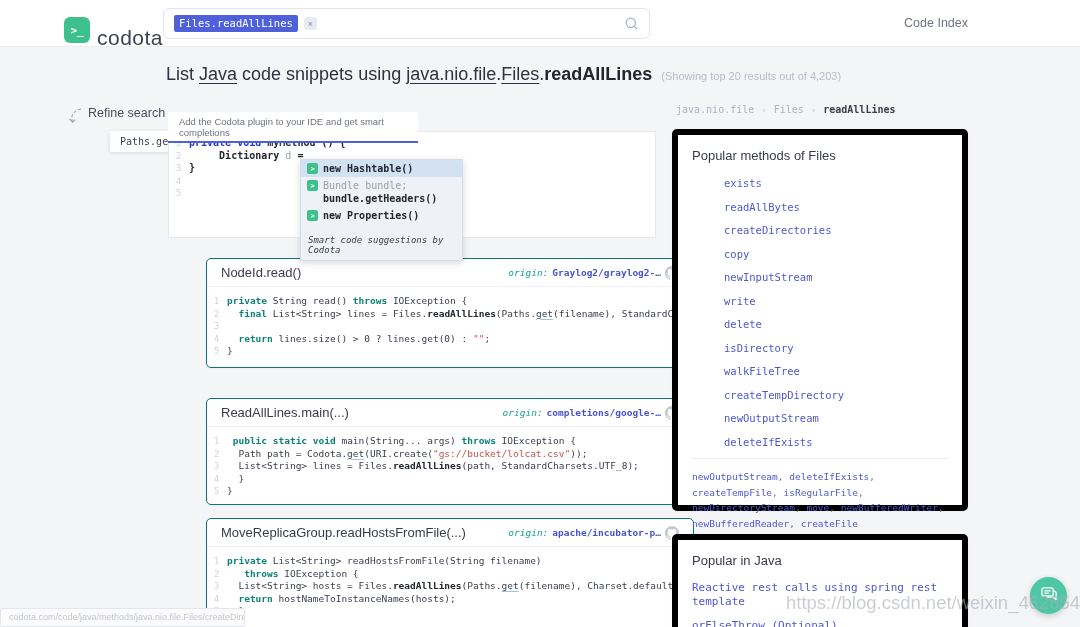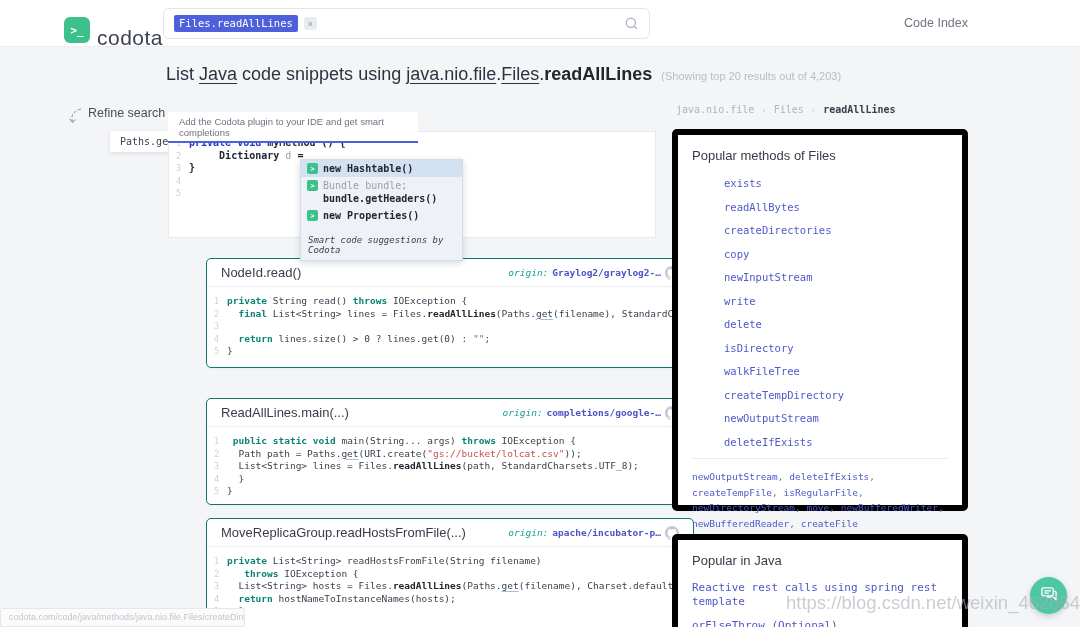--- a/index.html
+++ b/index.html
@@ -211,21 +211,21 @@
         <span class="origin-repo">completions/google-…</span>
         <span class="gh-icon">
             <svg width="14" height="14" viewBox="0 0 16 16">
               <path fill="#c3c9d3" d="M8 0C3.58 0 0 3.58 0 8c0 3.54 2.29 6.53 5.47 7.59.4.07.55-.17.55-.38 0-.19-.01-.82-.01-1.49-2.01.37-2.53-.49-2.69-.94-.09-.23-.48-.94-.82-1.13-.28-.15-.68-.52-.01-.53.63-.01 1.08.58 1.23.82.72 1.21 1.87.87 2.33.66.07-.52.28-.87.51-1.07-1.78-.2-3.64-.89-3.64-3.95 0-.87.31-1.59.82-2.15-.08-.2-.36-1.02.08-2.12 0 0 .67-.21 2.2.82.64-.18 1.32-.27 2-.27.68 0 1.36.09 2 .27 1.53-1.04 2.2-.82 2.2-.82.44 1.1.16 1.92.08 2.12.51.56.82 1.27.82 2.15 0 3.07-1.87 3.75-3.65 3.95.29.25.54.73.54 1.48 0 1.07-.01 1.93-.01 2.2 0 .21.15.46.55.38A8.01 8.01 0 0 0 16 8c0-4.42-3.58-8-8-8z"></path>
             </svg>
           </span>
       </span>
     </div>
     <div class="snip-code">
         <div class="code-line"><span class="ln">1</span><span class="code-text"><span class="tok-p"> </span><span class="tok-kw">public static void</span><span class="tok-p"> main(String... args) </span><span class="tok-kw">throws</span><span class="tok-p"> IOException {</span></span></div>
-        <div class="code-line"><span class="ln">2</span><span class="code-text"><span class="tok-p">  Path path = Paths.</span><span class="tok-link">get</span><span class="tok-p">(URI.create(</span><span class="tok-str">"gs://bucket/lolcat.csv"</span><span class="tok-p">));</span></span></div>
+        <div class="code-line"><span class="ln">2</span><span class="code-text"><span class="tok-p">  Path path = Codota.</span><span class="tok-link">get</span><span class="tok-p">(URI.create(</span><span class="tok-str">"gs://bucket/lolcat.csv"</span><span class="tok-p">));</span></span></div>
         <div class="code-line"><span class="ln">3</span><span class="code-text"><span class="tok-p">  List&lt;String&gt; lines = Files.</span><span class="tok-meth">readAllLines</span><span class="tok-p">(path, StandardCharsets.UTF_8);</span></span></div>
         <div class="code-line"><span class="ln">4</span><span class="code-text"><span class="tok-p">  }</span></span></div>
         <div class="code-line"><span class="ln">5</span><span class="code-text"><span class="tok-p">}</span></span></div>
       </div>
   </div>
 
   <div class="snippet-card" style="top:518px;height:120px;">
     <div class="snip-hdr">
       <span class="snip-title">MoveReplicaGroup.readHostsFromFile(...)</span>
       <span class="origin">

